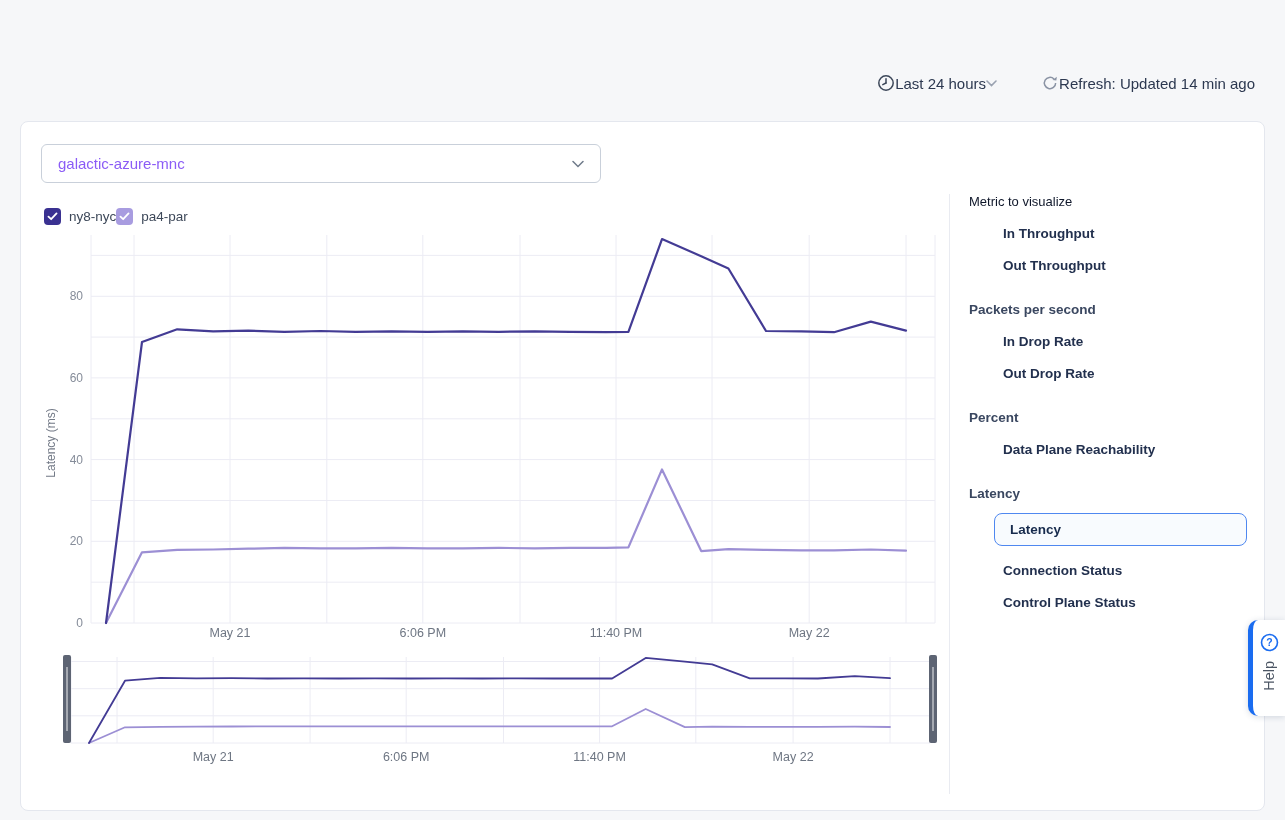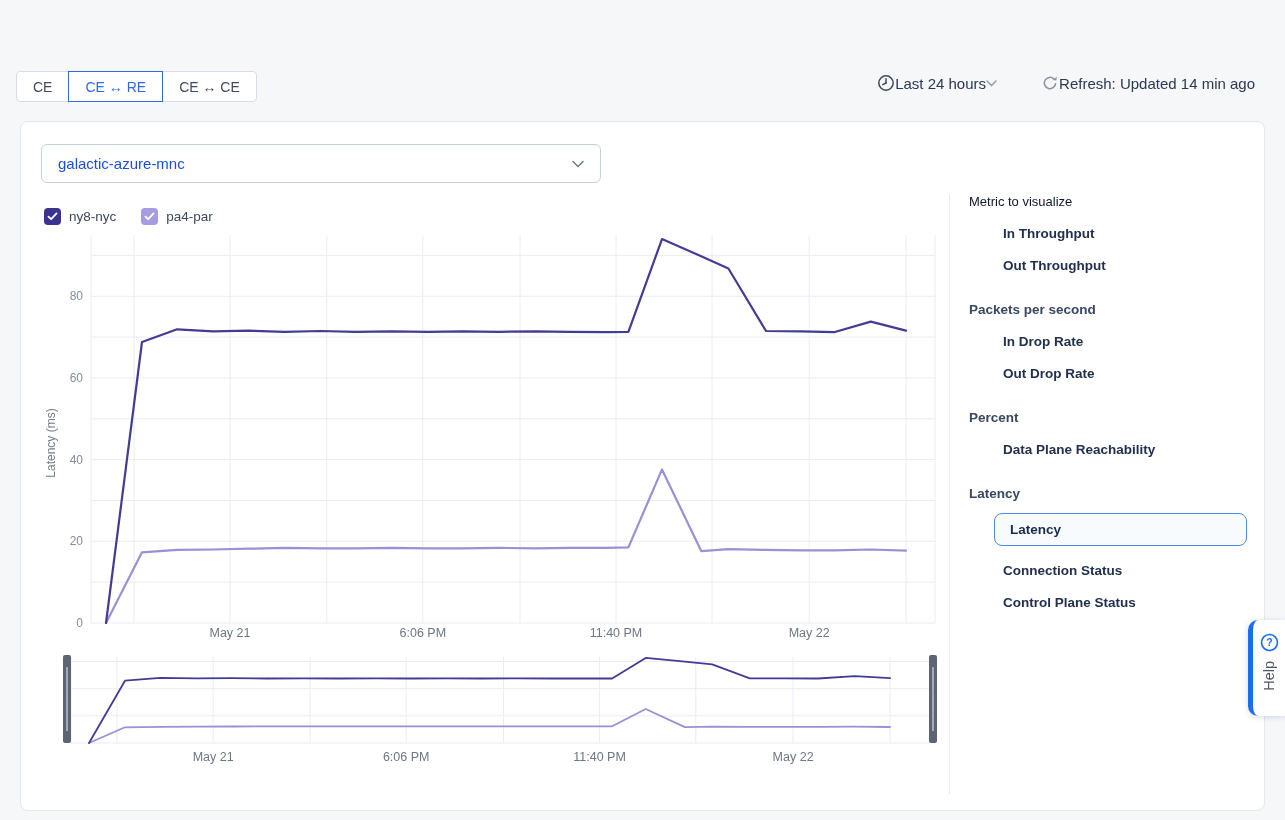--- a/index.html
+++ b/index.html
@@ -32,23 +32,23 @@
   .ctrl-gap { width:44px; }
   
   .card {
     position:absolute; left:20px; top:121px; width:1245px; height:690px;
     background:#ffffff; border:1px solid #e4e7ee; border-radius:8px;
   }
   .select-box {
     position:absolute; left:20px; top:22px; width:560px; height:39px;
     border:1px solid #c9d0da; border-radius:6px; background:#fff;
     display:flex; align-items:center; justify-content:space-between;
-    padding:0 16px; font-size:15px; color:#1d4ed8; cursor:pointer;
-  }
-  .toggles { position:absolute; left:23px; top:86px; display:flex; gap:25px; align-items:center; }
+    padding:0 16px; font-size:15px; color:#8b5cf6; cursor:pointer;
+  }
+  .toggles { position:absolute; left:23px; top:86px; display:flex; align-items:center; }
   .toggle { display:flex; align-items:center; gap:8px; cursor:pointer; }
   .cb { width:17px; height:17px; border-radius:4px; display:flex; align-items:center; justify-content:center; }
   .toggle-label { font-size:13.5px; color:#3d4859; }
   .divider { position:absolute; left:928px; top:72px; width:1px; height:600px; background:#e9ebf1; }
   
   svg { font-family:"Liberation Sans", sans-serif; display:block; }
   #main-chart  { position:absolute; left:20px; top:111px; }
   #brush-chart { position:absolute; left:20px; top:531px; cursor:ew-resize; }
   .grid  { stroke:#ececf4; stroke-width:1; }
   .tick  { font-size:12px; fill:#858c99; }
@@ -77,25 +77,20 @@
     writing-mode:vertical-rl; transform:rotate(180deg);
     font-size:14.5px; color:#4b5563;
   }
 </style>
 </head>
 <body>
 
 <div class="page">
 
 
-  <div class="seg-group">
-    <button class="seg-btn">CE</button>
-    <button class="seg-btn selected">CE ↔ RE</button>
-    <button class="seg-btn">CE ↔ CE</button>
-  </div>
 
   <div class="top-controls">
     <button class="ctrl-btn">
       <span style="display:flex;">
         <svg width="18" height="18" viewBox="0 0 18 18">
           <circle cx="9" cy="9" r="7.2" fill="none" stroke="#3c4759" stroke-width="1.5"></circle>
           <line x1="9" y1="9" x2="9" y2="4.8" stroke="#3c4759" stroke-width="1.5" stroke-linecap="round"></line>
           <line x1="9" y1="9" x2="5.8" y2="10.6" stroke="#3c4759" stroke-width="1.5" stroke-linecap="round"></line>
         </svg>
       </span>

